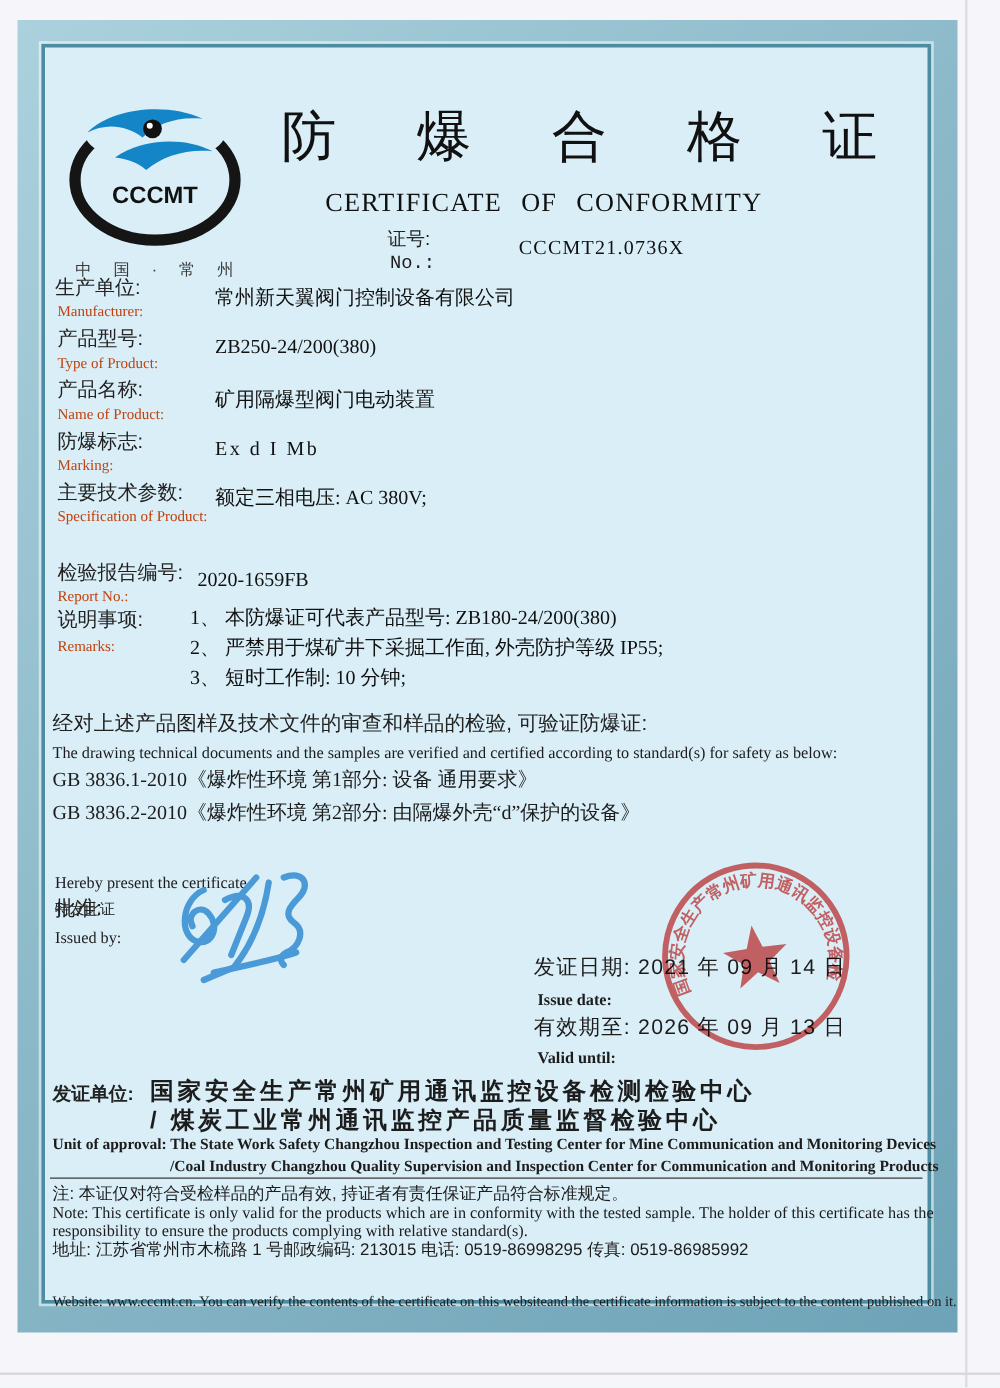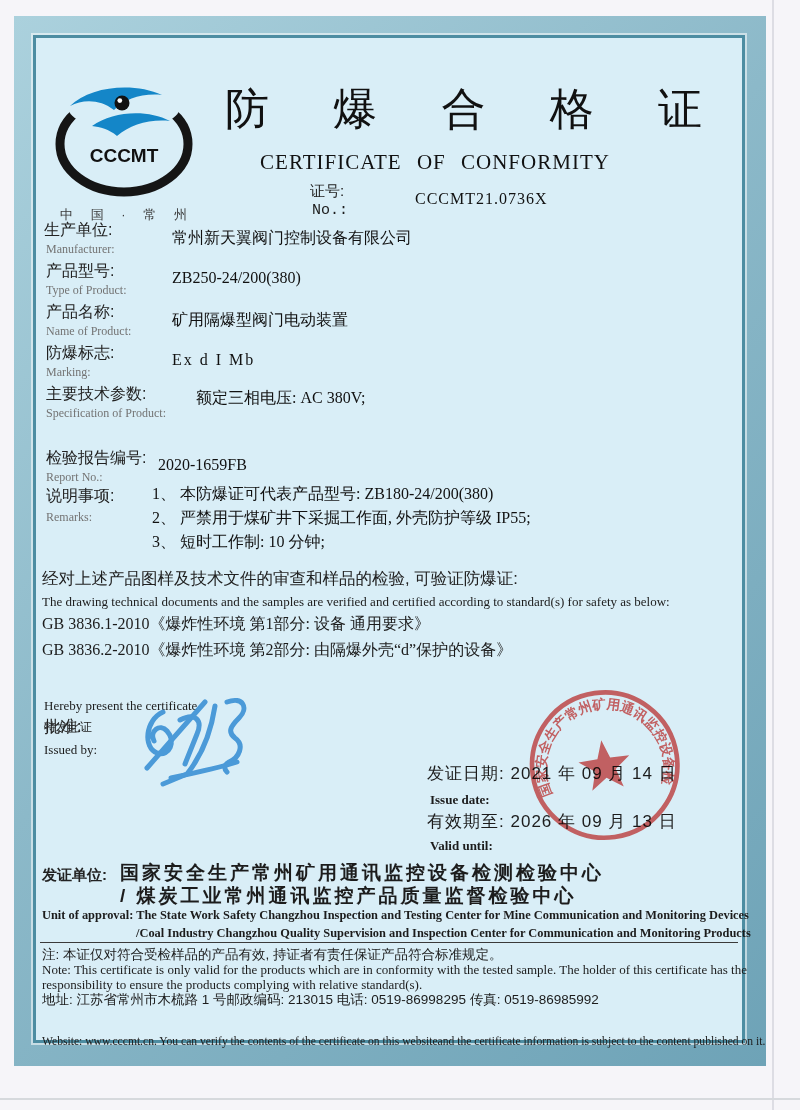--- a/index.html
+++ b/index.html
@@ -21,21 +21,21 @@
     border:3px solid #4d8da2; outline:2px solid rgba(255,255,255,.55);
     background:#d9eef7;
   }
   .content { position:absolute; left:40px; top:40px; width:700px; height:1000px; }
   .abs { position:absolute; }
 
   .cn { font-family:"Liberation Sans","DejaVu Sans",sans-serif; }
   .title { font-size:44px; letter-spacing:26px; font-weight:500; color:#111; white-space:nowrap; }
   .subtitle { font-size:21px; letter-spacing:1px; word-spacing:9px; color:#111; }
   .lbl-cn { font-size:16px; color:#222; white-space:nowrap; }
-  .lbl-en { font-size:12px; color:#737373; white-space:nowrap; }
+  .lbl-en { font-size:12px; color:#c2410c; white-space:nowrap; }
   .val { font-size:16px; color:#111; white-space:nowrap; }
   .std-en { font-size:13px; white-space:nowrap; }
   .gb { font-size:16px; white-space:nowrap; }
   .date-cn { font-size:17px; letter-spacing:1px; white-space:nowrap; }
   .appr-cn { font-size:19px; font-weight:bold; letter-spacing:3px; white-space:nowrap; }
   .appr-en { font-size:12.4px; font-weight:bold; white-space:nowrap; }
   .foot-cn { font-size:13.5px; white-space:nowrap; }
   .foot-en { font-size:12.6px; white-space:nowrap; }
   .hr { position:absolute; left:0; width:698px; height:1px; background:#3a3a3a; }
 
@@ -86,21 +86,21 @@
     <div class="abs lbl-cn cn" style="left:6px; top:262px;">产品名称:</div>
     <div class="abs lbl-en" style="left:6px; top:284px;">Name of Product:</div>
     <div class="abs val" style="left:132px; top:270px;">矿用隔爆型阀门电动装置</div>
 
     <div class="abs lbl-cn cn" style="left:6px; top:303px;">防爆标志:</div>
     <div class="abs lbl-en" style="left:6px; top:325px;">Marking:</div>
     <div class="abs val" style="left:132px; top:311px; letter-spacing:2px;">Ex d I Mb</div>
 
     <div class="abs lbl-cn cn" style="left:6px; top:344px;">主要技术参数:</div>
     <div class="abs lbl-en" style="left:6px; top:366px;">Specification of Product:</div>
-    <div class="abs val" style="left:132px; top:348px;margin-left:24px;">额定三相电压: AC 380V;</div>
+    <div class="abs val" style="left:132px; top:348px;">额定三相电压: AC 380V;</div>
 
     <div class="abs lbl-cn cn" style="left:6px; top:408px;">检验报告编号:</div>
     <div class="abs lbl-en" style="left:6px; top:430px;">Report No.:</div>
     <div class="abs val" style="left:118px; top:416px;">2020-1659FB</div>
 
     <div class="abs lbl-cn cn" style="left:6px; top:446px;">说明事项:</div>
     <div class="abs lbl-en" style="left:6px; top:470px;">Remarks:</div>
     <div class="abs val" style="left:112px; top:444px;">1、 本防爆证可代表产品型号: ZB180-24/200(380)</div>
     <div class="abs val" style="left:112px; top:468px;">2、 严禁用于煤矿井下采掘工作面, 外壳防护等级 IP55;</div>
     <div class="abs val" style="left:112px; top:492px;">3、 短时工作制: 10 分钟;</div>

